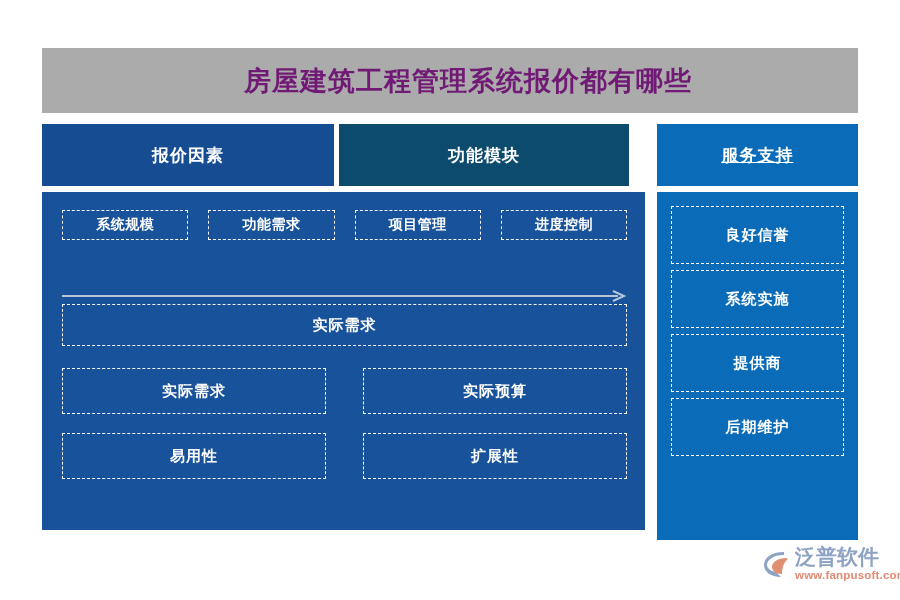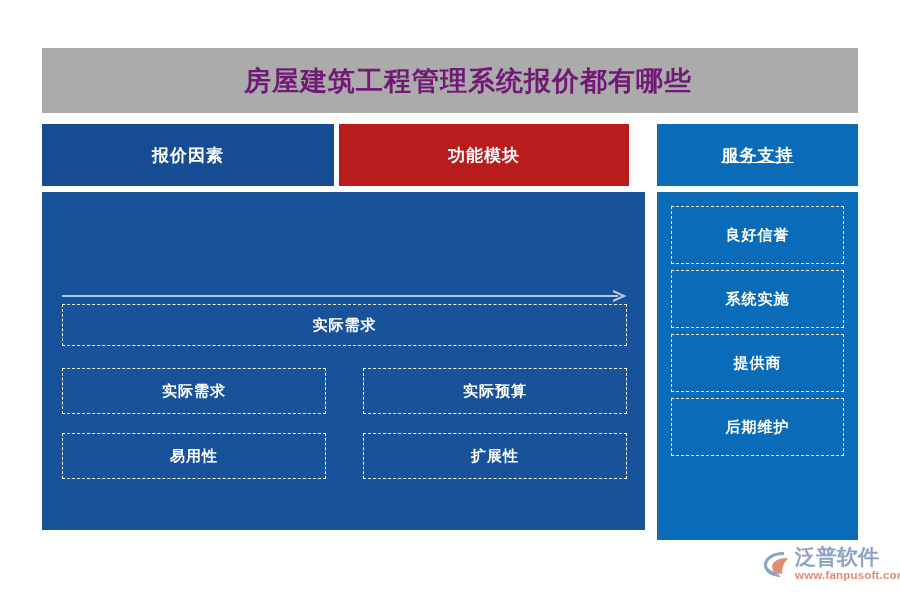--- a/index.html
+++ b/index.html
@@ -56,21 +56,21 @@
     height: 62px;
     display: flex;
     align-items: center;
     justify-content: center;
     color: #ffffff;
     font-size: 17px;
     font-weight: bold;
     letter-spacing: 1px;
   }
   .hdr-1 { left: 0px;   width: 292px; background: #164C92; }
-  .hdr-2 { left: 297px; width: 290px; background: #b91c1c; }
+  .hdr-2 { left: 297px; width: 290px; background: #0c4a6e; }
   .hdr-3 { left: 615px; width: 201px; background: #0A6CB8; text-decoration: underline; }
 
   
   .main-panel {
     position: absolute;
     left: 42px;
     top: 192px;
     width: 603px;
     height: 338px;
     background: #17529A;
@@ -230,20 +230,34 @@
       <span>功能模块</span>
     </div>
     <div class="hdr hdr-3">
       <span>服务支持</span>
     </div>
   </div>
 
   <div class="main-panel">
 
     <div class="grid-top">
+      <div class="grid-row">
+        <div class="chip">
+          <span>系统规模</span>
+        </div>
+        <div class="chip">
+          <span>功能需求</span>
+        </div>
+        <div class="chip">
+          <span>项目管理</span>
+        </div>
+        <div class="chip">
+          <span>进度控制</span>
+        </div>
+      </div>
     </div>
 
     <div class="flow-arrow">
       <svg width="565" height="12" viewBox="0 0 565 12" xmlns="http://www.w3.org/2000/svg">
         <line x1="0" y1="6" x2="556" y2="6" stroke="#b9c6da" stroke-width="2"></line>
         <polyline points="551,1 562,6 551,11" fill="none" stroke="#b9c6da" stroke-width="2"></polyline>
       </svg>
     </div>
 
     <div class="wide-box">

